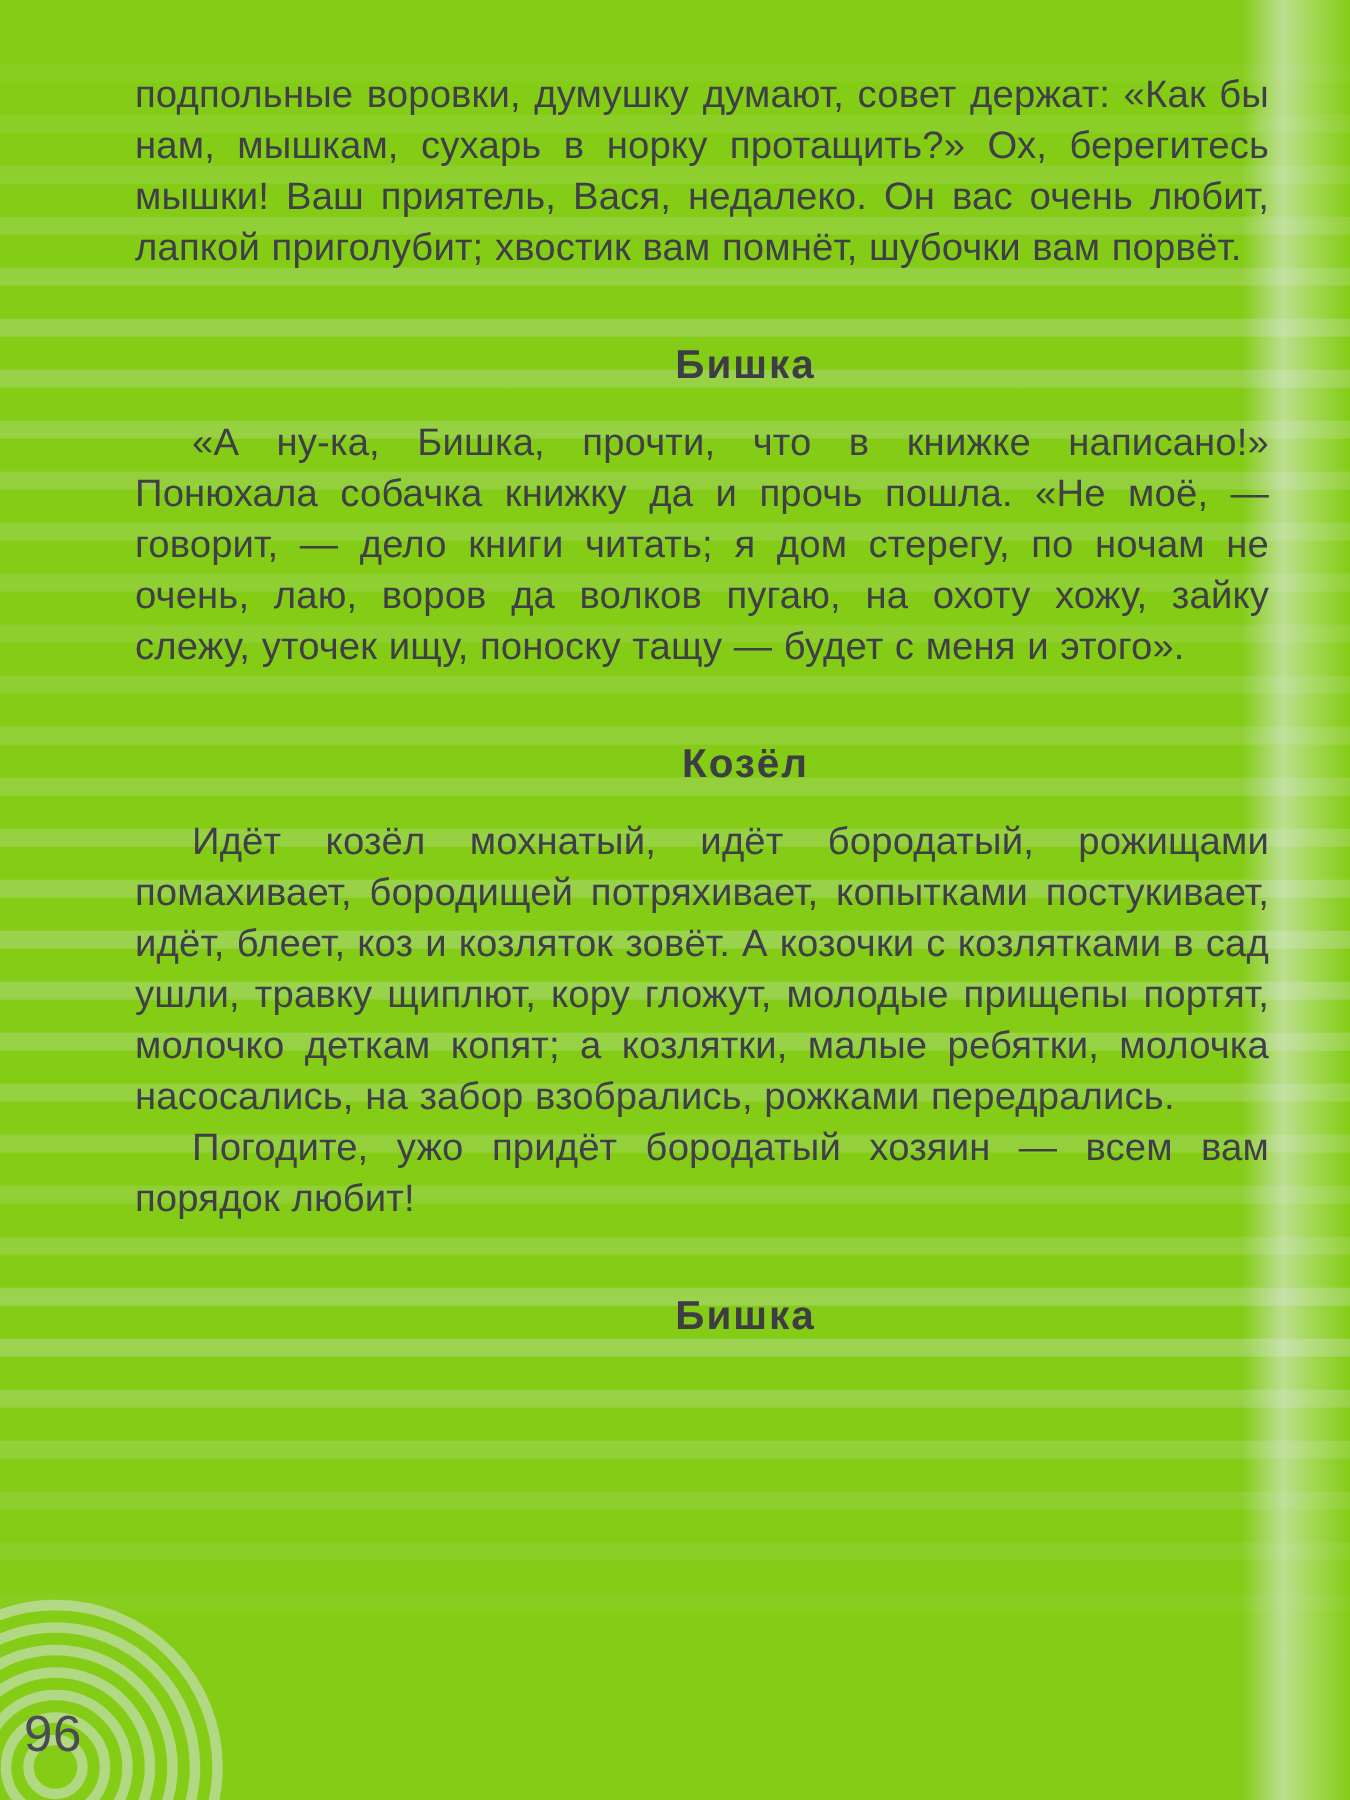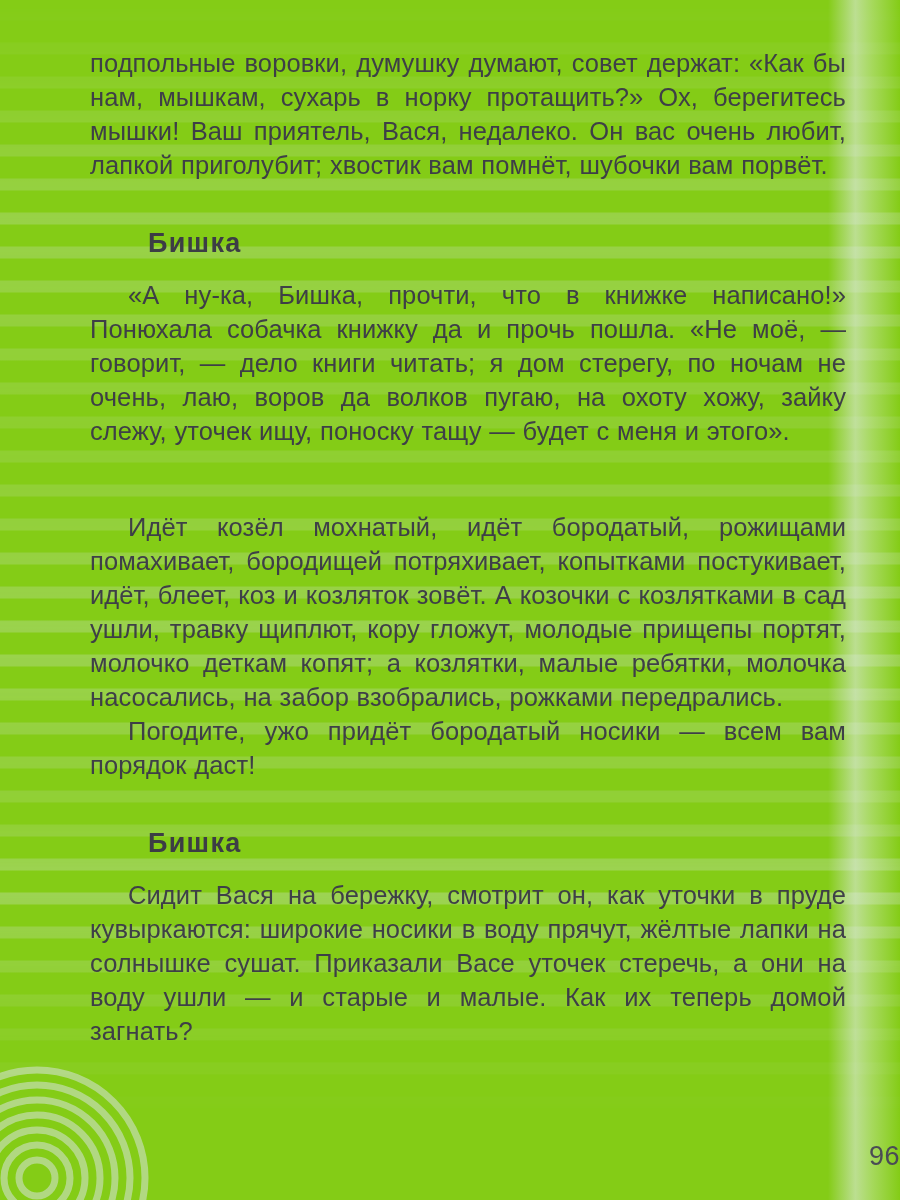--- a/index.html
+++ b/index.html
@@ -117,34 +117,35 @@
   }
 
   .heading {
     margin: 0;
     color: #3c3d45;
     font-size: 27px;
     line-height: 34px;
     font-weight: bold;
     letter-spacing: 1.3px;
     padding-left: 58px;
+    text-align: center;
   }
 
   
   .gap-before-heading { height: 44px; }
   .gap-after-heading  { height: 18px; }
 
   .page-number {
     position: absolute;
     left: 16px;
     right: 0;
     top: 1140px;
-    text-align: right;
+    text-align: left;
     color: #4a4b55;
-    font-size: 27px;
+    font-size: 34px;
     line-height: 32px;
     letter-spacing: 0.5px;
     z-index: 3;
   }
 </style>
 </head>
 <body>
 
 <div class="page">
 
@@ -172,31 +173,31 @@
     <div class="gap-before-heading"></div>
 
     <h2 class="heading">Бишка</h2>
 
     <div class="gap-after-heading"></div>
 
     <p class="para indent">«А ну-ка, Бишка, прочти, что в книжке написано!» Понюхала собачка книжку да и прочь пошла. «Не моё, — говорит, — дело книги читать; я дом стерегу, по ночам не очень, лаю, воров да волков пугаю, на охоту хожу, зайку слежу, уточек ищу, поноску тащу — будет с меня и этого».</p>
 
     <div class="gap-before-heading"></div>
 
+    <h2 class="heading">Козёл</h2>
 
     <div class="gap-after-heading"></div>
 
     <p class="para indent">Идёт козёл мохнатый, идёт бородатый, рожищами помахивает, бородищей потряхивает, копытками постукивает, идёт, блеет, коз и козляток зовёт. А козочки с козлятками в сад ушли, травку щиплют, кору гложут, молодые прищепы портят, молочко деткам копят; а козлятки, малые ребятки, молочка насосались, на забор взобрались, рожками передрались.</p>
-    <p class="para indent">Погодите, ужо придёт бородатый носики — всем вам порядок даст!</p>
+    <p class="para indent">Погодите, ужо придёт бородатый хозяин — всем вам порядок любит!</p>
 
     <div class="gap-before-heading"></div>
 
     <h2 class="heading">Бишка</h2>
 
     <div class="gap-after-heading"></div>
 
-    <p class="para indent">Сидит Вася на бережку, смотрит он, как уточки в пруде кувыркаются: широкие носики в воду прячут, жёлтые лапки на солнышке сушат. Приказали Васе уточек стеречь, а они на воду ушли — и старые и малые. Как их теперь домой загнать?</p>
 
   </div>
 
   <div class="page-number">96</div>
 
 </div>
 
 </body></html>

